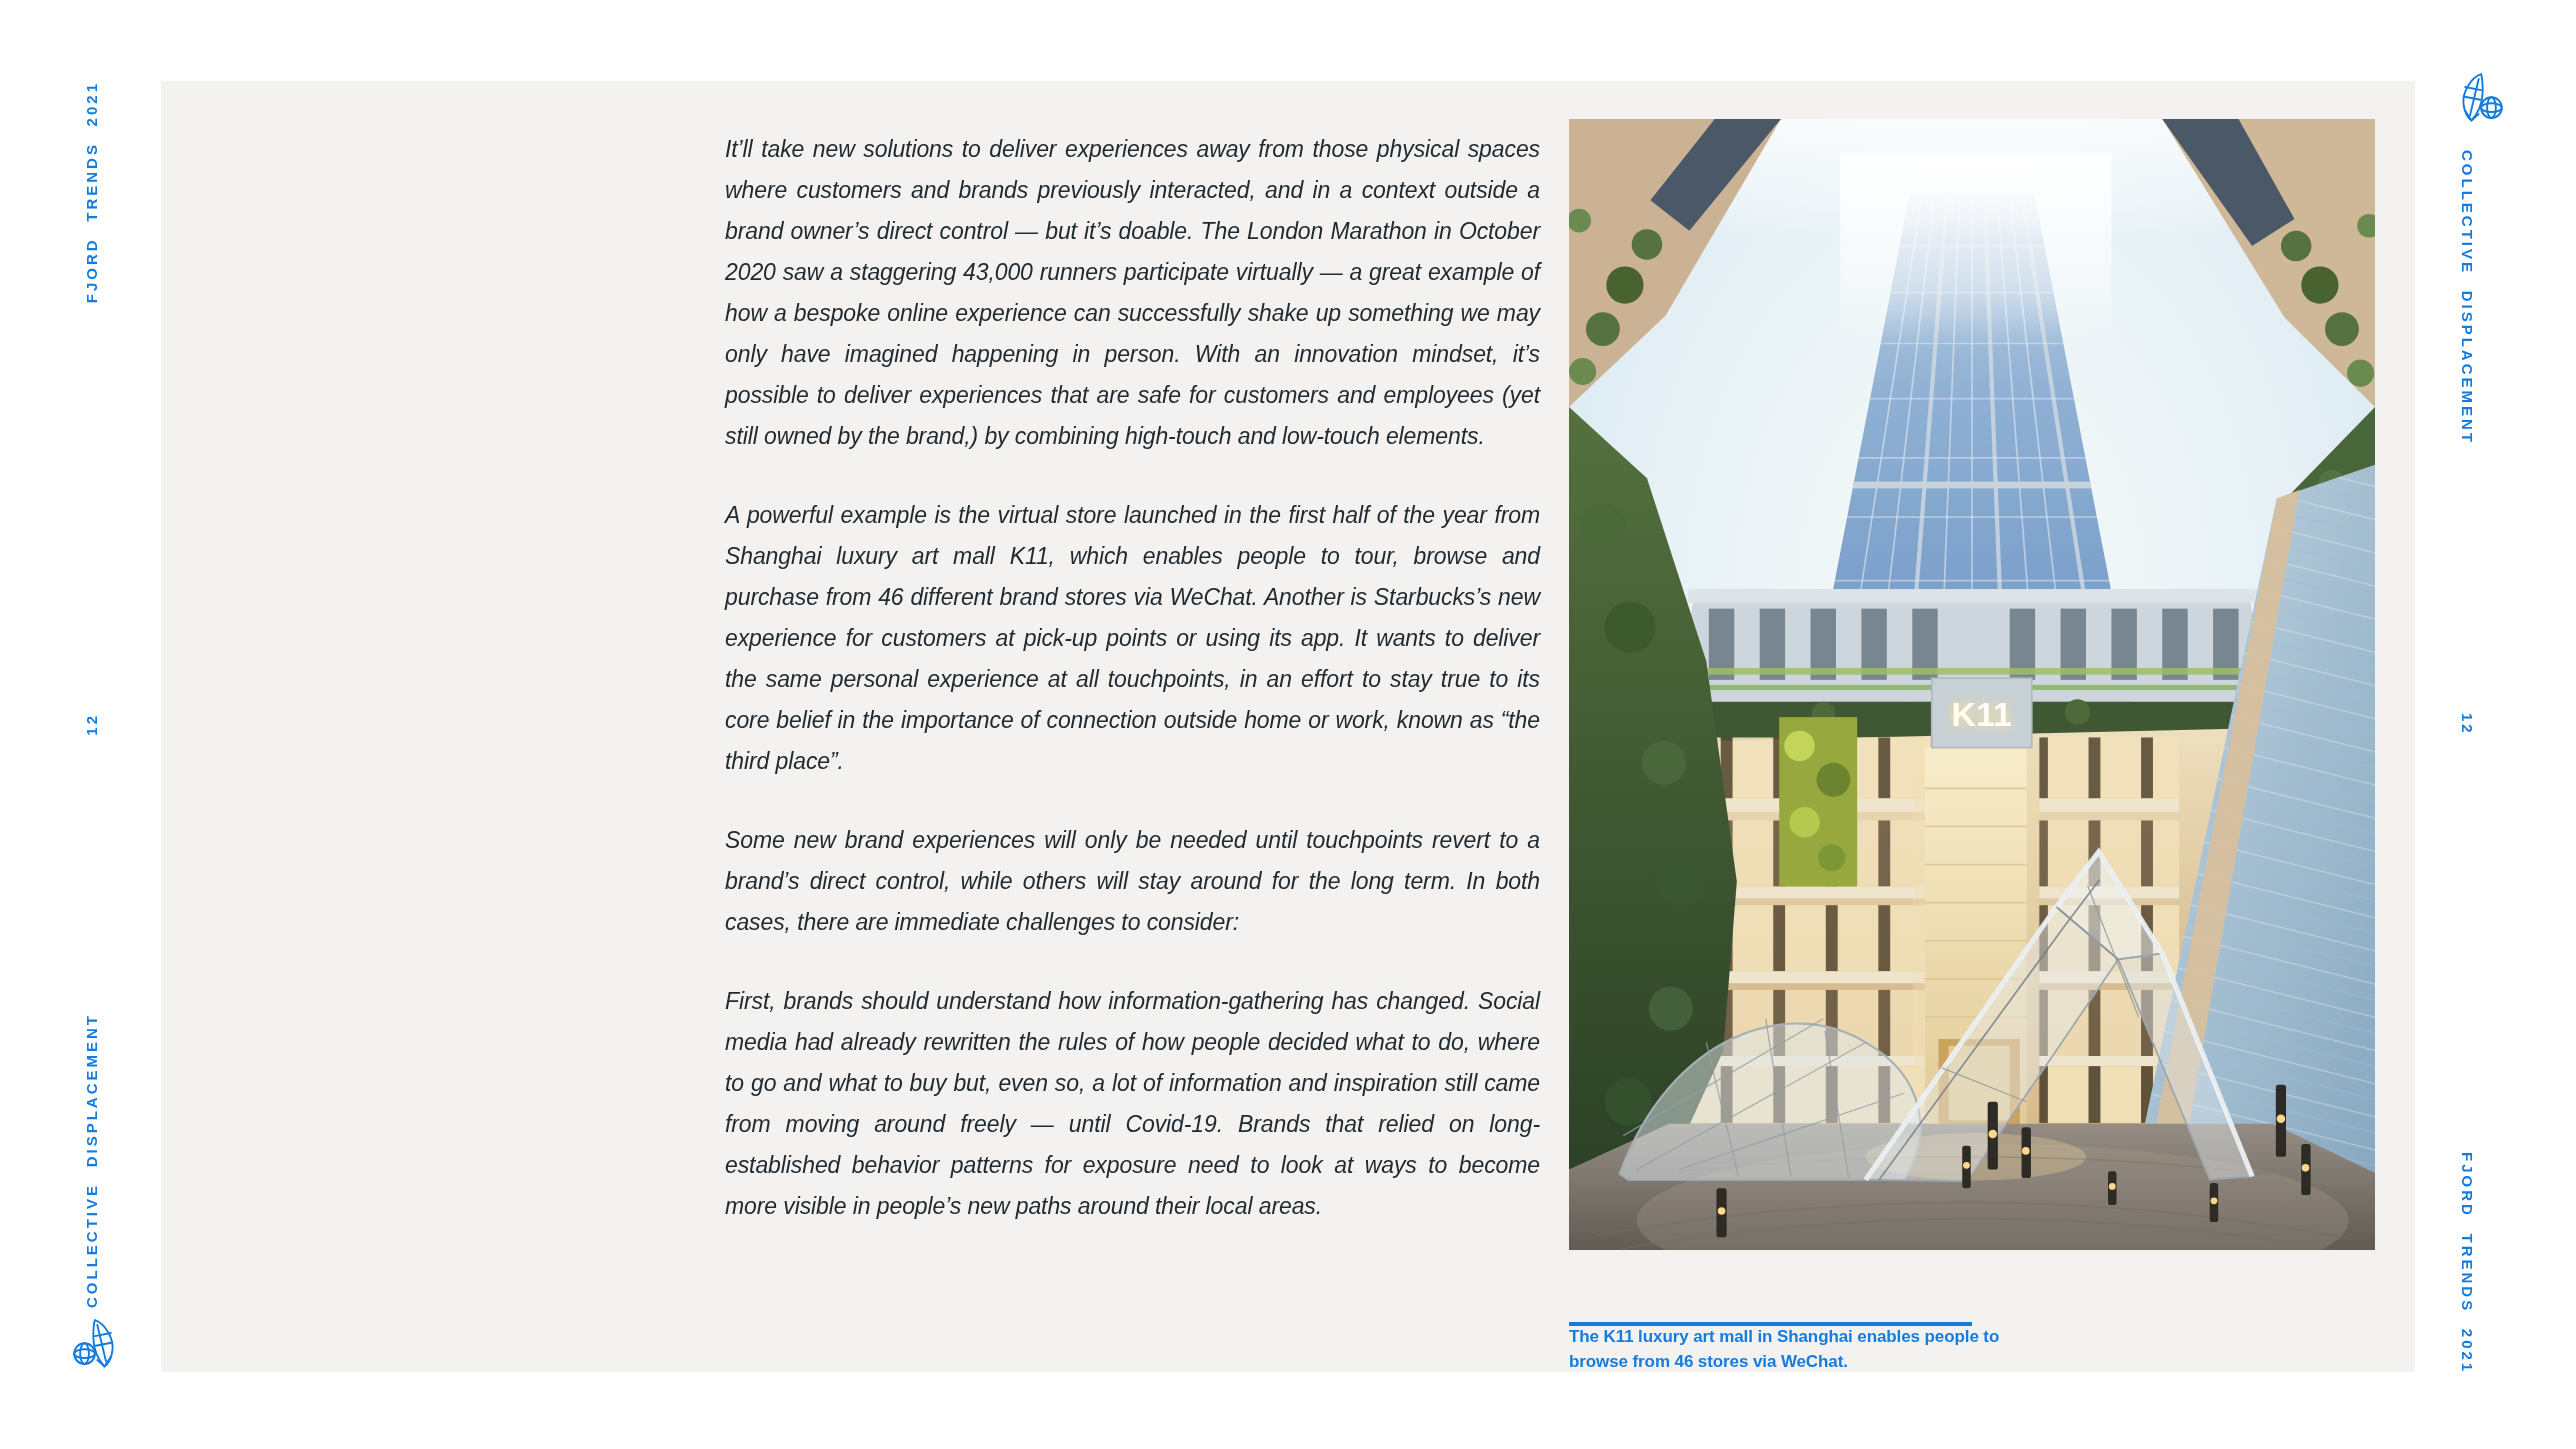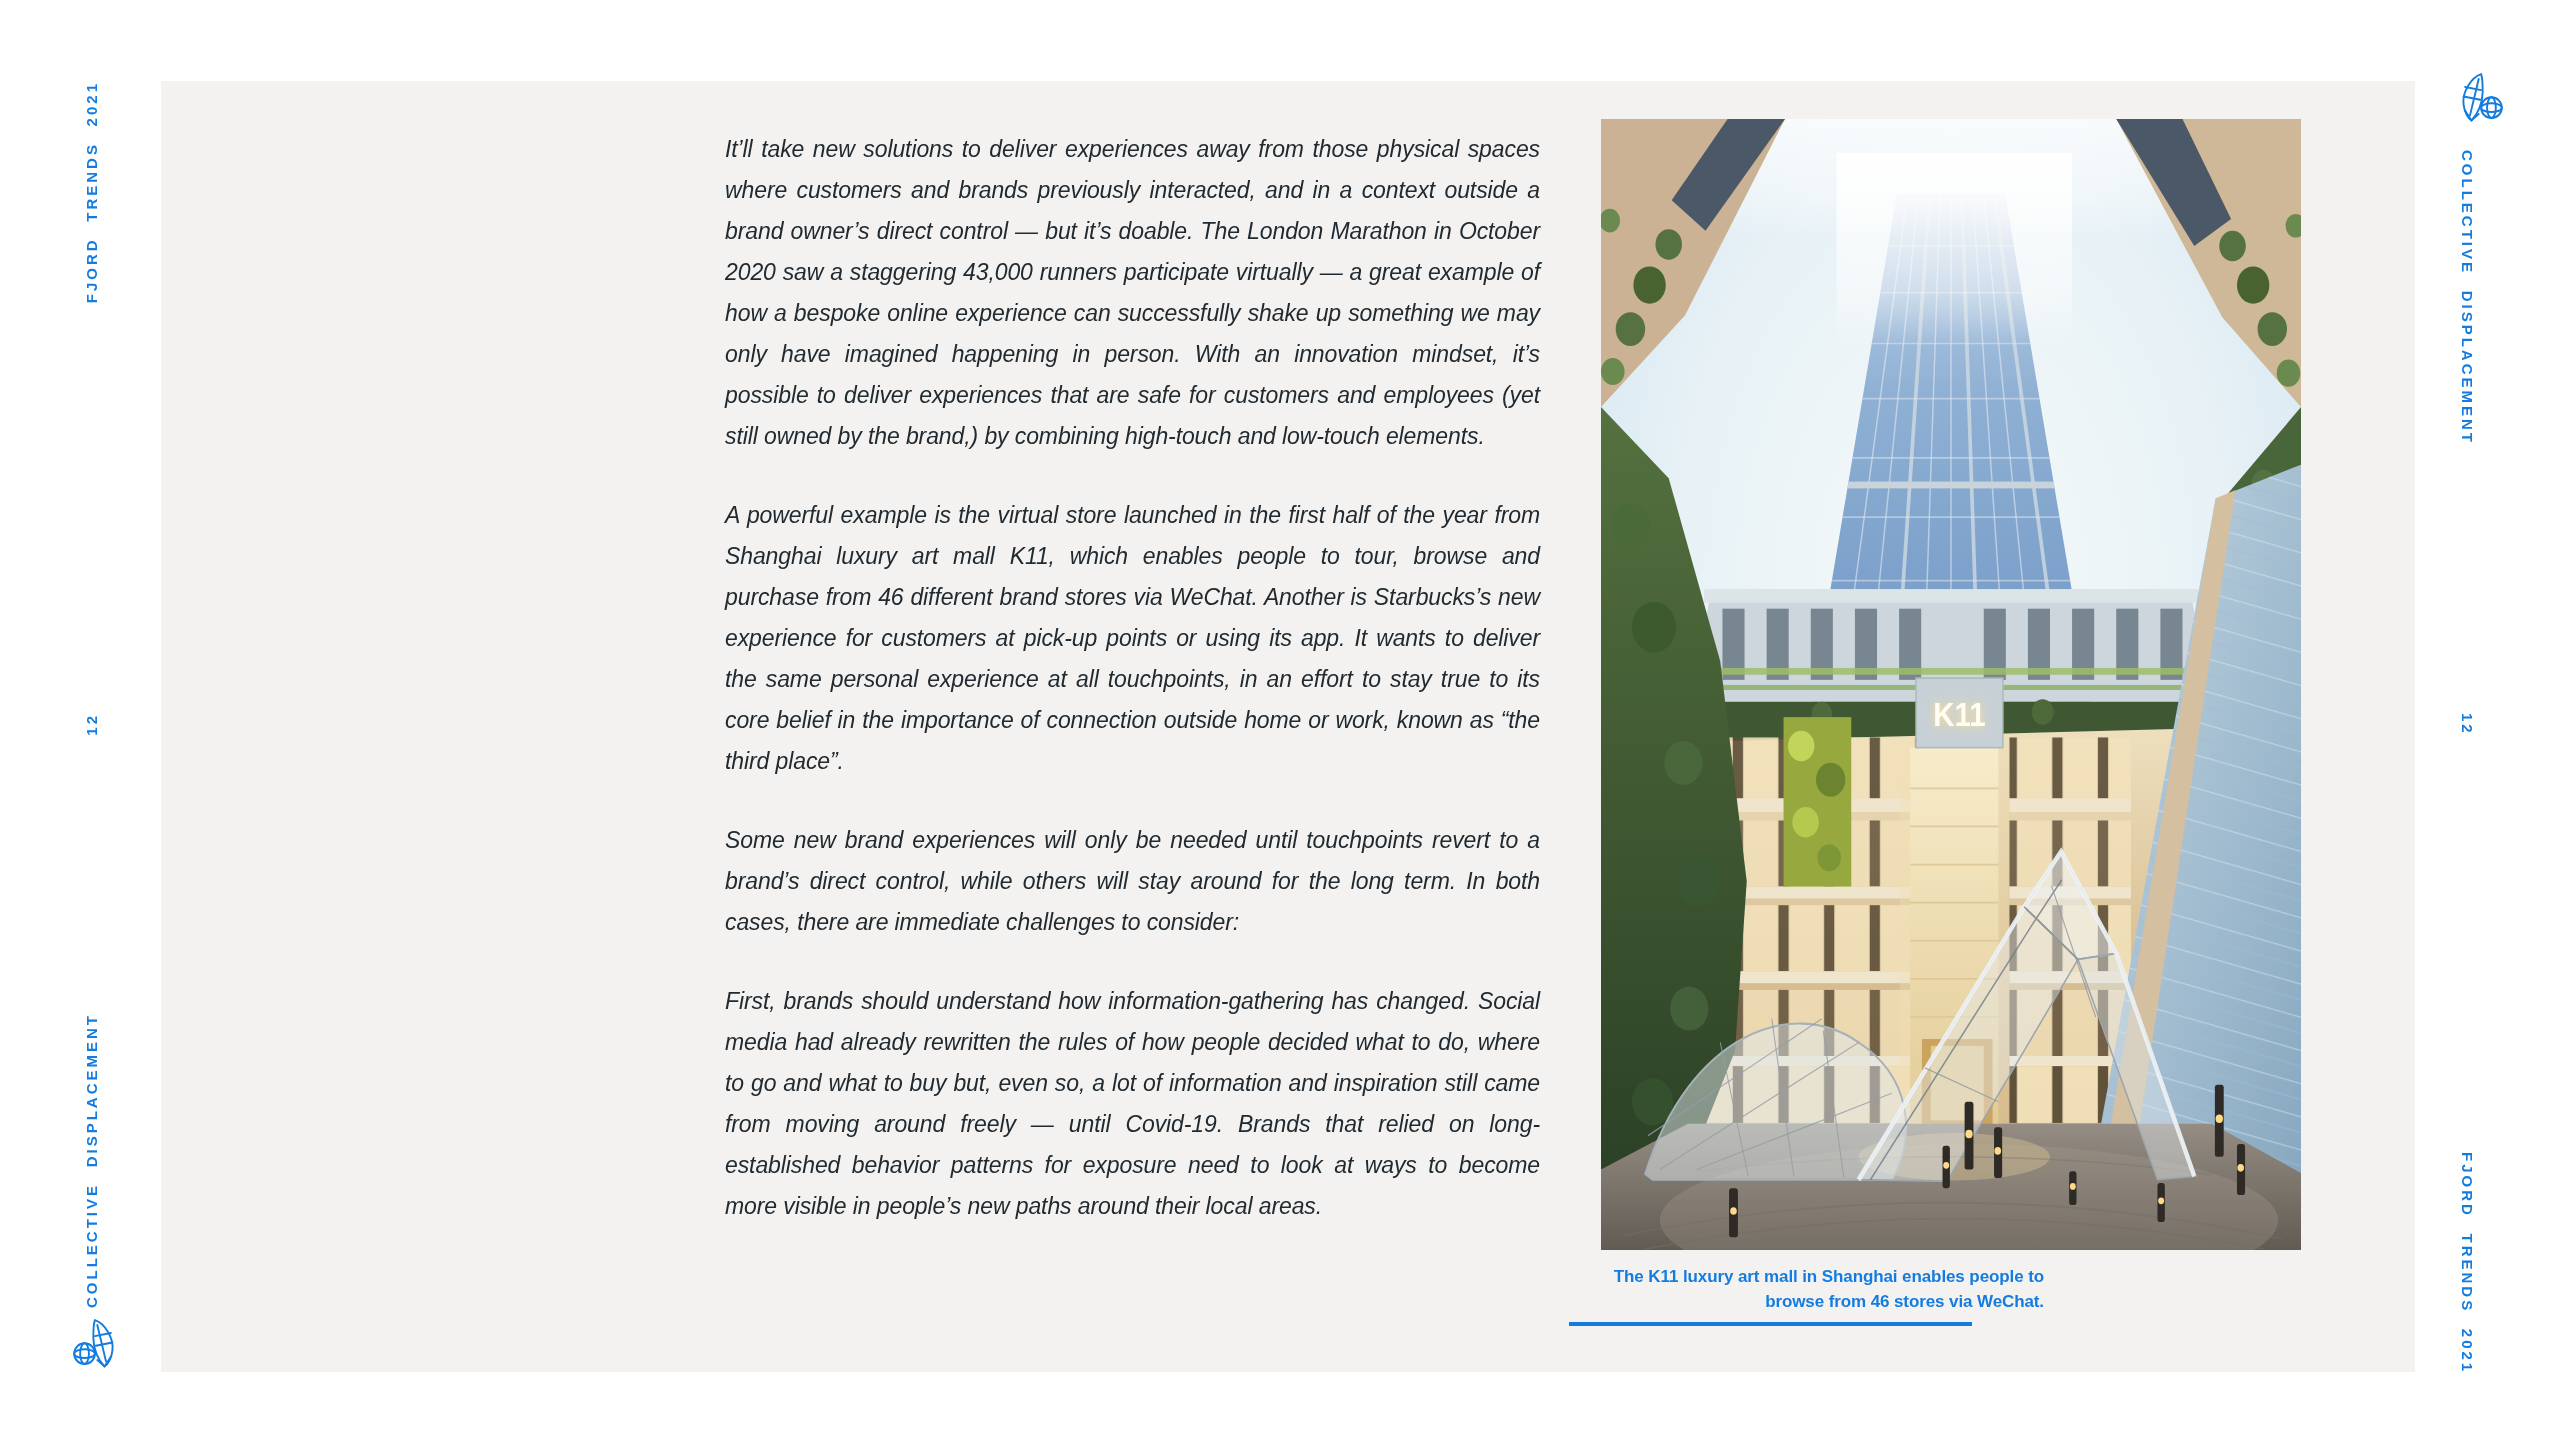--- a/index.html
+++ b/index.html
@@ -24,29 +24,28 @@
   .article{
     position:absolute;left:725px;top:129px;width:815px;
   }
   .article p{
     margin:0 0 38px 0;font-size:23px;line-height:41px;color:#212a30;
     text-align:justify;letter-spacing:-0.1px;font-style:italic;
   }
   .article p:last-child{margin-bottom:4px;}
   
   .photo{
-    position:absolute;left:1569px;top:119px;width:700px;height:1131px;
-    overflow:hidden;background:#dfecf3;margin-left:32px;
+    position:absolute;left:1569px;top:119px;width:806px;height:1131px;
+    overflow:hidden;background:#dfecf3;
   }
   .photo svg{display:block;width:100%;height:100%;}
   .caption{
-    position:absolute;left:1569px;top:1264px;width:475px;
+    position:absolute;left:1569px;top:1324px;width:475px;
     color:#147CDF;font-size:17px;font-weight:700;line-height:25.4px;
     letter-spacing:-0.1px;
-    text-align:right;
   }
   .caption-rule{
     position:absolute;left:1569px;top:1322px;width:403px;height:4.2px;
     background:#147CDF;
   }
 </style>
 </head>
 <body>
 
 <div class="panel"></div>

